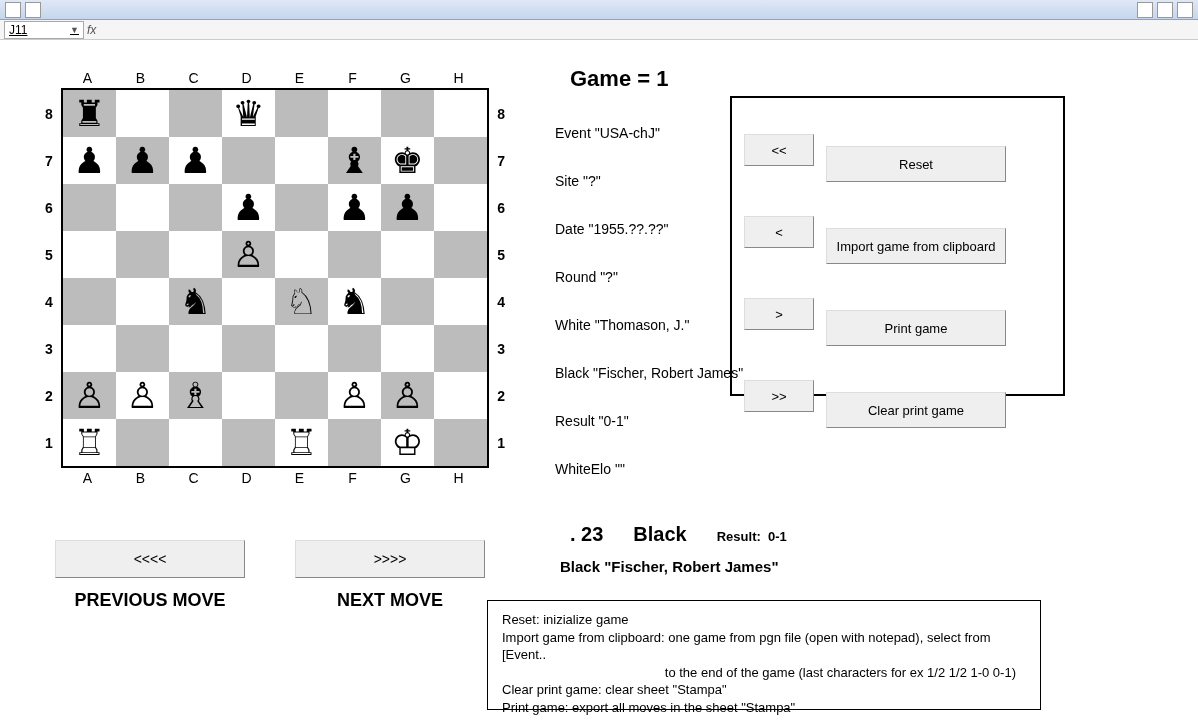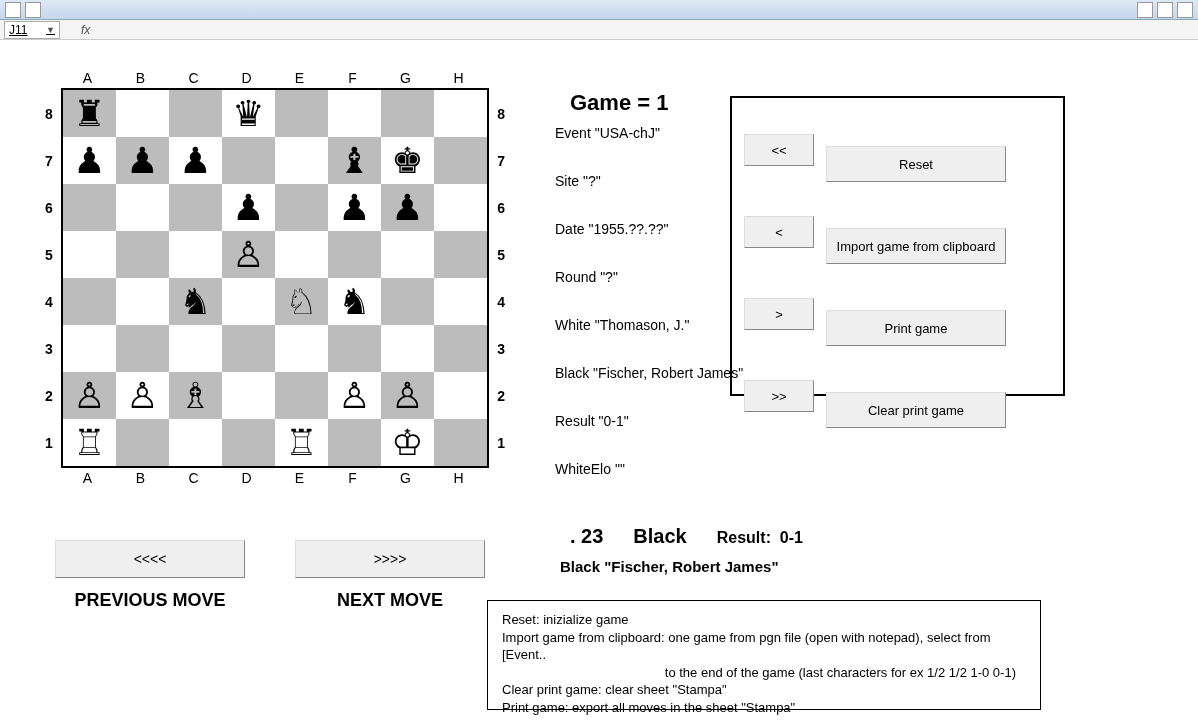--- a/index.html
+++ b/index.html
@@ -3,60 +3,60 @@
 <meta charset="utf-8">
 <style>
 * { box-sizing: border-box; margin: 0; padding: 0; }
 body { font-family: Arial, sans-serif; font-size: 13px; background: #fff; width: 1198px; height: 722px; overflow: hidden; }
 
 .toolbar-top { height: 20px; background: linear-gradient(#dfe8f6, #c5d6ed); border-bottom: 1px solid #8aa; display: flex; align-items: center; gap: 2px; padding: 0 4px; }
 .toolbar-top .spacer { flex: 1; }
 .tb-icon { width: 16px; height: 16px; background: #fff; border: 1px solid #999; display: inline-block; margin: 0 1px; }
 
 .formula-bar { height: 20px; background: #f5f5f5; border-bottom: 1px solid #ccc; display: flex; align-items: center; }
-.name-box { width: 56px; height: 18px; border: 1px solid #aaa; background: #fff; padding: 0 4px; font-size: 12px; display: flex; align-items: center; margin-left: 4px; text-decoration: underline; }
+.name-box { width: 80px; height: 18px; border: 1px solid #aaa; background: #fff; padding: 0 4px; font-size: 12px; display: flex; align-items: center; margin-left: 4px; text-decoration: underline; }
 .name-box .dd { margin-left: auto; color: #555; font-size: 9px; }
-.fx { margin: 0 21px; font-style: italic; color: #555; font-size: 12px; }
+.fx { margin: 0 3px; font-style: italic; color: #555; font-size: 12px; }
 
 .main { position: relative; padding: 30px 0 0 55px; display: flex; }
 
 
 .board-wrap { position: relative; width: 460px; }
 .file-labels-top, .file-labels-bottom { display: grid; grid-template-columns: repeat(8, 53px); margin-left: 6px; }
 .file-labels-top div, .file-labels-bottom div { text-align: center; font-size: 14px; font-weight: normal; }
 .board-frame { border: 2px solid #000; display: inline-block; margin: 2px 0 2px 6px; position: relative; }
 .board { display: grid; grid-template-columns: repeat(8, 53px); grid-template-rows: repeat(8, 47px); }
 .sq { display: flex; align-items: center; justify-content: center; font-size: 36px; line-height: 1; }
 .light { background: #fff; }
 .dark { background: #bcbcbc; }
 .rank-labels-left { position: absolute; left: -18px; top: 0; display: grid; grid-template-rows: repeat(8, 47px); }
 .rank-labels-right { position: absolute; right: -18px; top: 0; display: grid; grid-template-rows: repeat(8, 47px); }
 .rank-labels-left div, .rank-labels-right div { display: flex; align-items: center; font-size: 14px; font-weight: bold; }
 
 
 .info-col { margin-left: 40px; width: 200px; display: flex; flex-direction: column; gap: 32px; padding-top: 55px; }
 .info-col .row { font-size: 14px; }
-.game-title { font-size: 22px; font-weight: bold; position: absolute; left: 570px; top: 26px; margin-top: 24px; }
+.game-title { font-size: 22px; font-weight: bold; position: absolute; left: 570px; top: 26px; }
 
 
 .controls-box { position: absolute; left: 730px; top: 56px; width: 335px; height: 300px; border: 2px solid #000; padding: 20px 12px; }
 .ctrl-row { display: flex; gap: 12px; margin-bottom: 18px; align-items: center; }
 .btn-small { width: 70px; height: 32px; }
 .btn-wide { width: 180px; height: 36px; margin-top: 28px; }
 button { background: #efefef; border: 1px solid #888; border-top-color: #ddd; border-left-color: #ddd; font-size: 13px; cursor: pointer; font-family: Arial; }
 
 
 .nav-buttons { position: absolute; left: 55px; top: 500px; display: flex; gap: 50px; }
 .nav-btn-col { display: flex; flex-direction: column; align-items: center; gap: 12px; }
 .nav-btn { width: 190px; height: 38px; font-size: 14px; }
 .nav-label { font-size: 18px; font-weight: bold; }
 
 
 .status-line { position: absolute; left: 570px; top: 478px; font-size: 20px; font-weight: bold; display: flex; gap: 30px; align-items: baseline; }
-.status-line .small { font-size: 16px; font-weight: bold; margin-top: 11px; }
+.status-line .small { font-size: 13px; font-weight: bold; margin-top: 11px; }
 .player-line { position: absolute; left: 560px; top: 518px; font-size: 15px; font-weight: bold; }
 
 
 .help-box { position: absolute; left: 487px; top: 560px; width: 554px; height: 110px; border: 1px solid #000; padding: 10px 14px; font-size: 13px; line-height: 1.35; }
 .help-box .indent { text-align: right; padding-right: 10px; }
 </style>
 </head>
 <body>
 
 <div class="toolbar-top">

